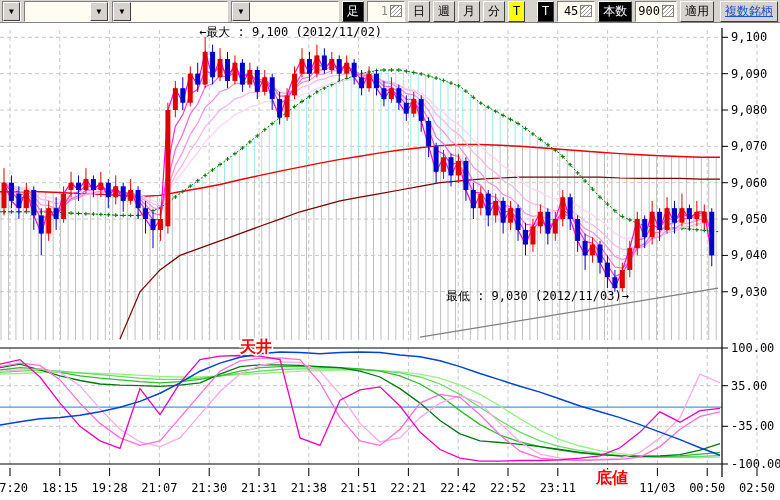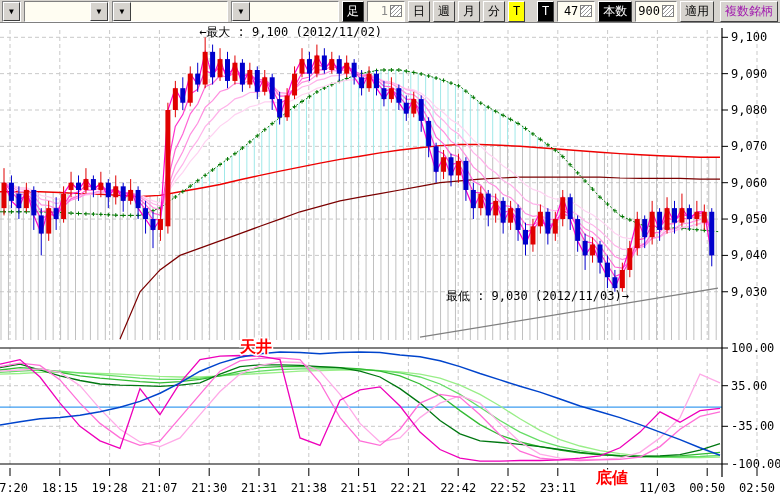--- a/index.html
+++ b/index.html
@@ -10,21 +10,21 @@
     border-bottom:1px solid #808080;display:flex;align-items:center;gap:3px;padding:1px 2px;
     box-sizing:border-box;font-size:12px;z-index:5;}
   .combo{display:flex;align-items:stretch;height:19px;border:1px solid;border-color:#808080 #fff #fff #808080;background:#fffdf2;}
   .combo .ctext{padding:1px 4px 0 4px;white-space:nowrap;overflow:hidden;font-size:12px;color:#000;}
   .combo .cbtn{width:16px;background:#d6d3ce;border:1px solid;border-color:#fff #404040 #404040 #fff;
     display:flex;align-items:center;justify-content:center;font-size:8px;color:#000;}
   .btn{height:19px;border:1px solid;border-color:#fff #404040 #404040 #fff;background:#d6d3ce;
     display:flex;align-items:center;justify-content:center;padding:0 4px;font-size:12px;color:#000;white-space:nowrap;}
   .btn.black{background:#000;color:#fff;}
   .btn.yellow{background:#ffff00;color:#000;}
-  .btn.disabled{color:#a21caf;}
+  .btn.disabled{color:#1d4ed8;text-decoration:underline;}
   .spin{height:19px;border:1px solid;border-color:#808080 #fff #fff #808080;background:#fffdf2;
     display:flex;align-items:center;padding:0 2px;gap:2px;font-size:12px;}
   .spin .val{min-width:18px;text-align:right;}
   .grip{width:10px;height:10px;border:1px solid #808080;background:
     repeating-linear-gradient(135deg,#fff 0 2px,#9a9a9a 2px 3px);}
   .sp{flex:1;margin-top:16px;}
   svg{position:absolute;top:0;left:0;}
 </style>
 </head>
 <body>
@@ -729,21 +729,21 @@
       <span class="grip"></span>
     </div>
     <div class="btn">日</div>
     <div class="btn">週</div>
     <div class="btn">月</div>
     <div class="btn">分</div>
     <div class="btn yellow">T</div>
     <div style="width:6px"></div>
     <div class="btn black">T</div>
     <div class="spin">
-      <span class="val">47</span>
+      <span class="val">45</span>
       <span class="grip"></span>
     </div>
     <div class="btn black">本数</div>
     <div class="spin">
       <span class="val">900</span>
       <span class="grip"></span>
     </div>
     <div class="btn">適用</div>
     <div class="sp"></div>
     <div class="btn disabled">複数銘柄</div>

